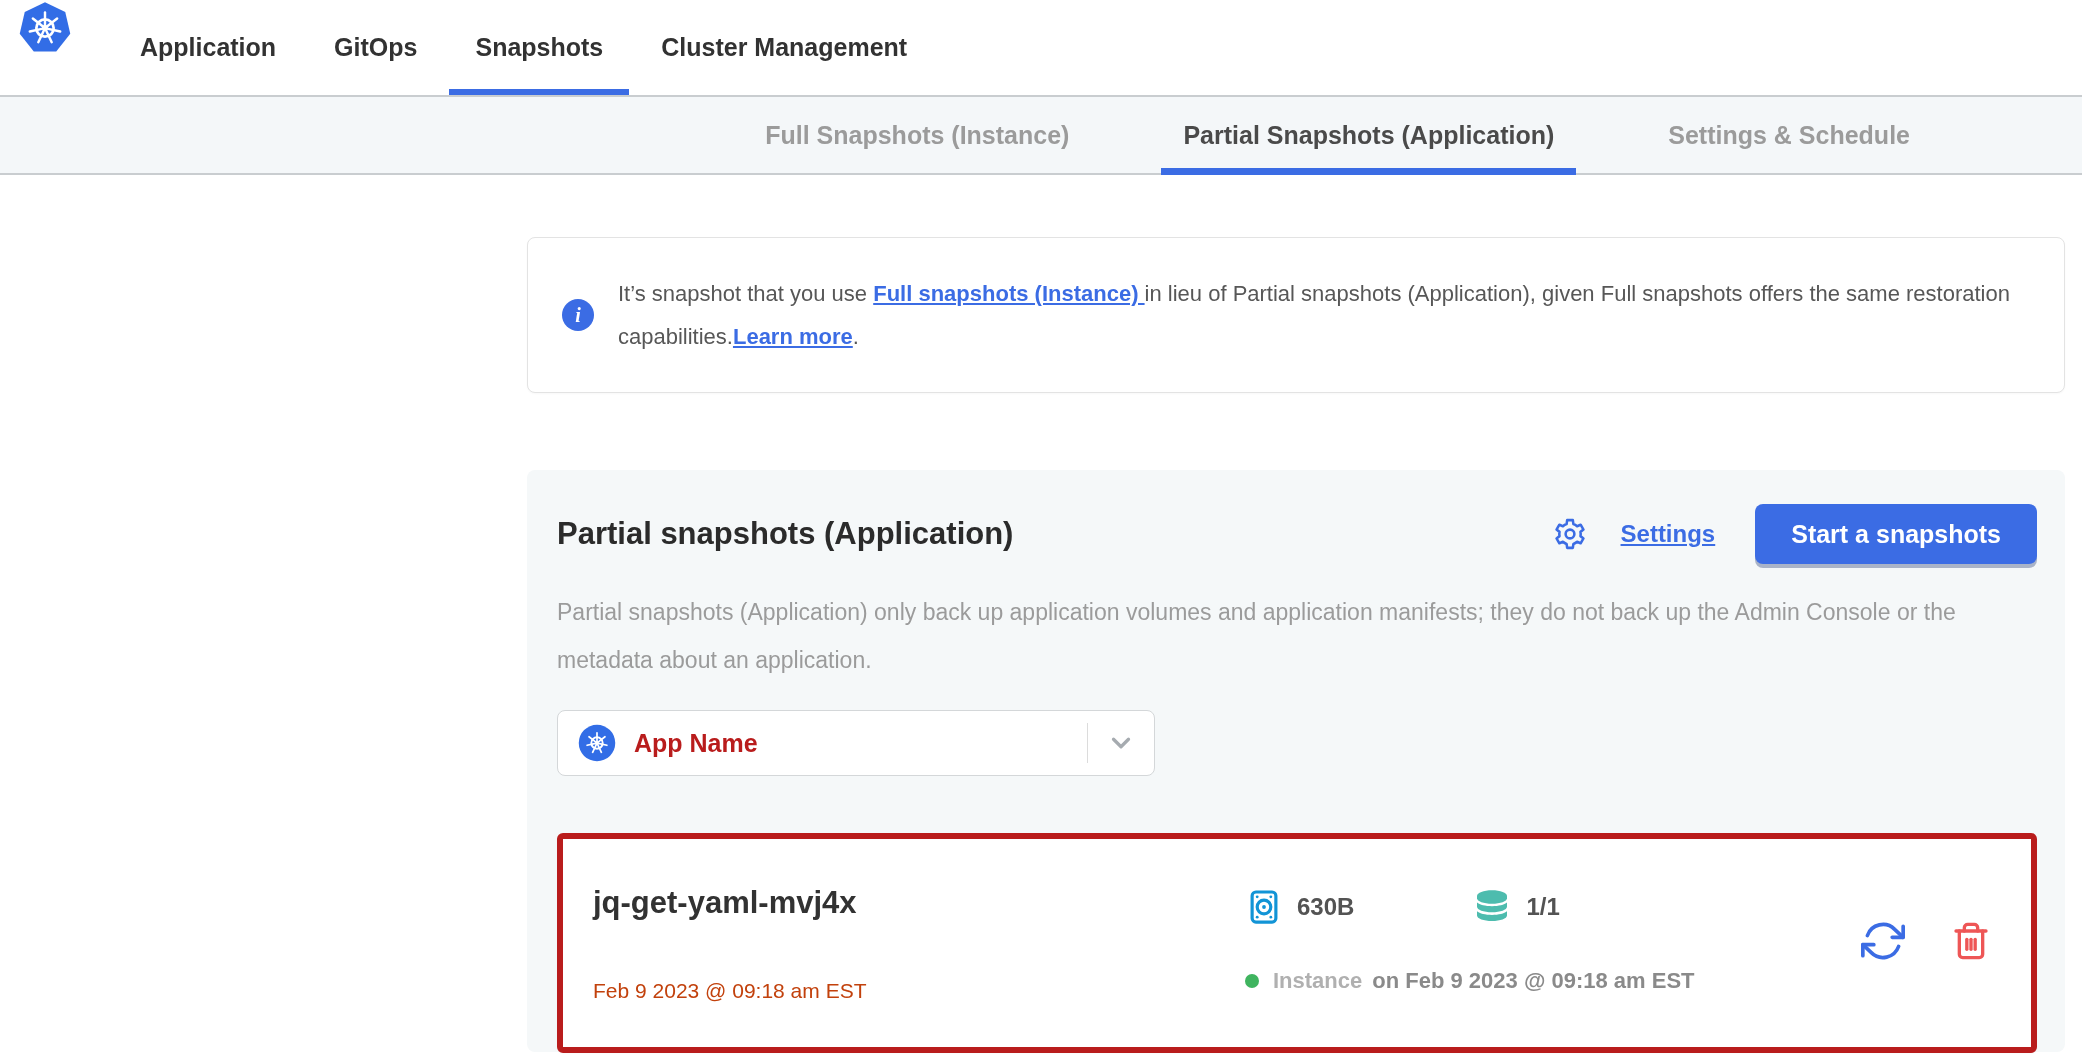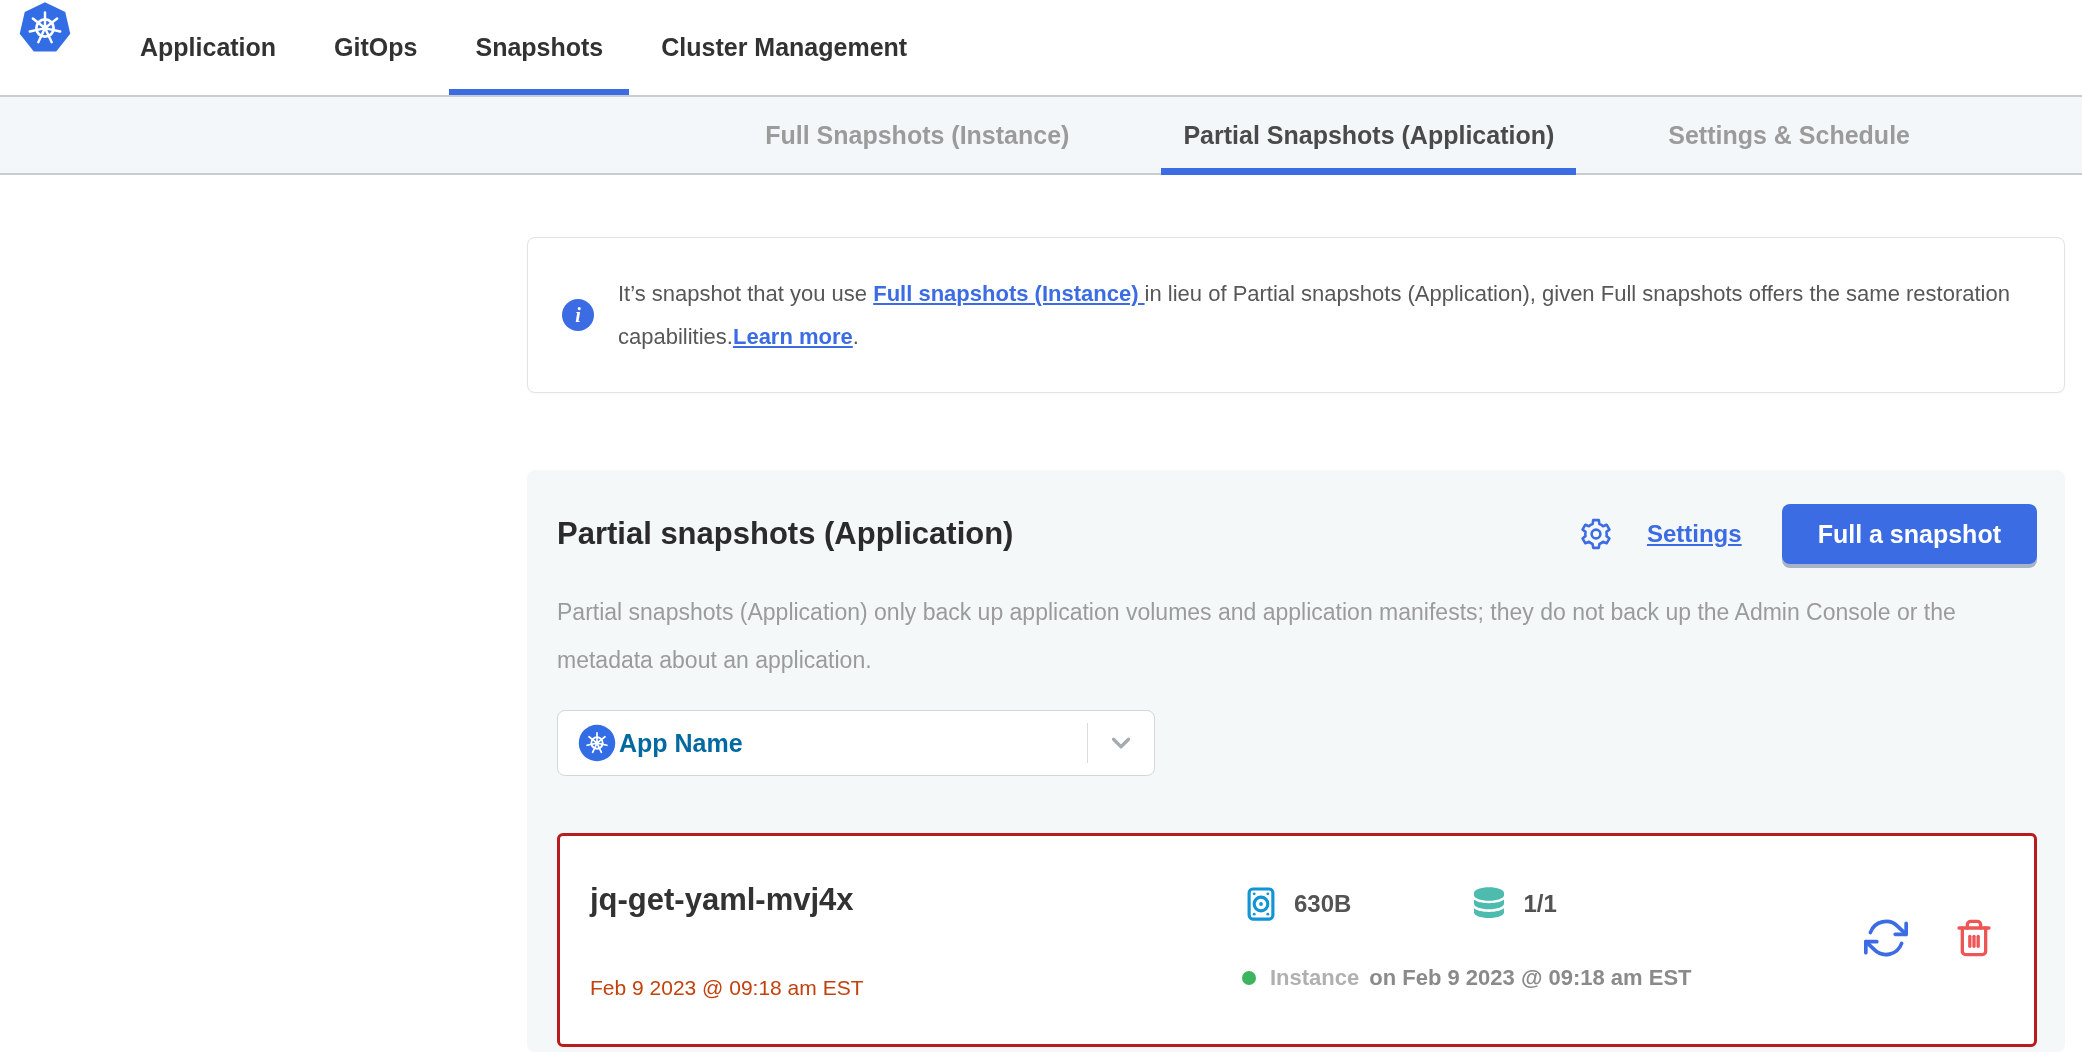--- a/index.html
+++ b/index.html
@@ -48,26 +48,26 @@
     font-size:25px; font-weight:700; border:none; border-radius:8px; cursor:pointer;
     box-shadow: 0 4px 0 rgba(28,52,110,0.35); font-family:inherit; }
 
   .panel-desc { margin-top:24px; font-size:23px; line-height:48px; color:#9b9b9b; max-width:1482px; }
 
   
   .app-select { margin-top:26px; width:598px; height:66px; background:#fff;
     border:1px solid #d4d7d9; border-radius:8px; display:flex; align-items:center;
     padding-left:20px; cursor:pointer; }
   .k8s-badge { width:38px; height:38px; flex:none; }
-  .app-name { font-size:25px; font-weight:700; color:#0369a1; margin-left:3px; flex:1; }
+  .app-name { font-size:25px; font-weight:700; color:#b91c1c; margin-left:18px; flex:1; }
   .select-divider { width:1px; height:40px; background:#dcdcdc; }
   .chevron-box { width:66px; display:flex; align-items:center; justify-content:center; }
 
   
-  .snap-row { margin-top:57px; background:#fff; border:3px solid #b91c1c; border-radius:6px;
+  .snap-row { margin-top:57px; background:#fff; border:6px solid #b91c1c; border-radius:6px;
     padding: 40px 24px 44px 30px; display:flex; align-items:center;
     box-shadow: 0 1px 2px rgba(0,0,0,0.02); }
   .snap-main { flex:1; display:grid; grid-template-columns: 652px 1fr; row-gap:32px; align-items:center; }
   .snap-name { font-size:31px; font-weight:700; color:#323232; }
   .metrics { display:flex; align-items:center; }
   .metric { display:flex; align-items:center; gap:14px; font-size:24px; font-weight:700; color:#535353;margin-top:8px; }
   .metric.vols { margin-left:118px; }
   .metric svg { display:block; }
   .snap-date { font-size:21px; font-weight:400; color:#c2410c;margin-top:20px; }
   .status { display:flex; align-items:center; font-size:22px; }
@@ -121,21 +121,21 @@
   <div class="panel">
     <div class="panel-header">
       <div class="panel-title">Partial snapshots (Application)</div>
       <div class="settings">
         <svg class="gear-icon" viewBox="0 0 24 24" fill="none" stroke="#3b6ce4" stroke-width="1.8" stroke-linejoin="round">
           <circle cx="12" cy="12" r="3.1"></circle>
           <path d="M19.4 13.5a7.6 7.6 0 0 0 0-3l2.1-1.65-2-3.4-2.5 1.05a7.6 7.6 0 0 0-2.6-1.5L14 2.2h-4l-.4 2.8A7.6 7.6 0 0 0 7 6.5L4.5 5.45l-2 3.4L4.6 10.5a7.6 7.6 0 0 0 0 3l-2.1 1.65 2 3.4 2.5-1.05a7.6 7.6 0 0 0 2.6 1.5l.4 2.8h4l.4-2.8a7.6 7.6 0 0 0 2.6-1.5l2.5 1.05 2-3.4z"></path>
         </svg>
         <span class="settings-label">Settings</span>
       </div>
-      <button class="start-btn">Full a snapshot</button>
+      <button class="start-btn">Start a snapshots</button>
     </div>
 
     <div class="panel-desc">Partial snapshots (Application) only back up application volumes and application manifests; they do not back up the Admin Console or the metadata about an application.</div>
 
     <div class="app-select">
       <svg class="k8s-badge" viewBox="0 0 100 100">
         <circle cx="50" cy="50" r="48" fill="#326de6"></circle>
         <circle cx="50" cy="50" r="15" fill="none" stroke="#fff" stroke-width="5"></circle>
         <g stroke="#fff" stroke-width="4.5" stroke-linecap="round">
           <line x1="50" y1="46" x2="50" y2="23"></line>

